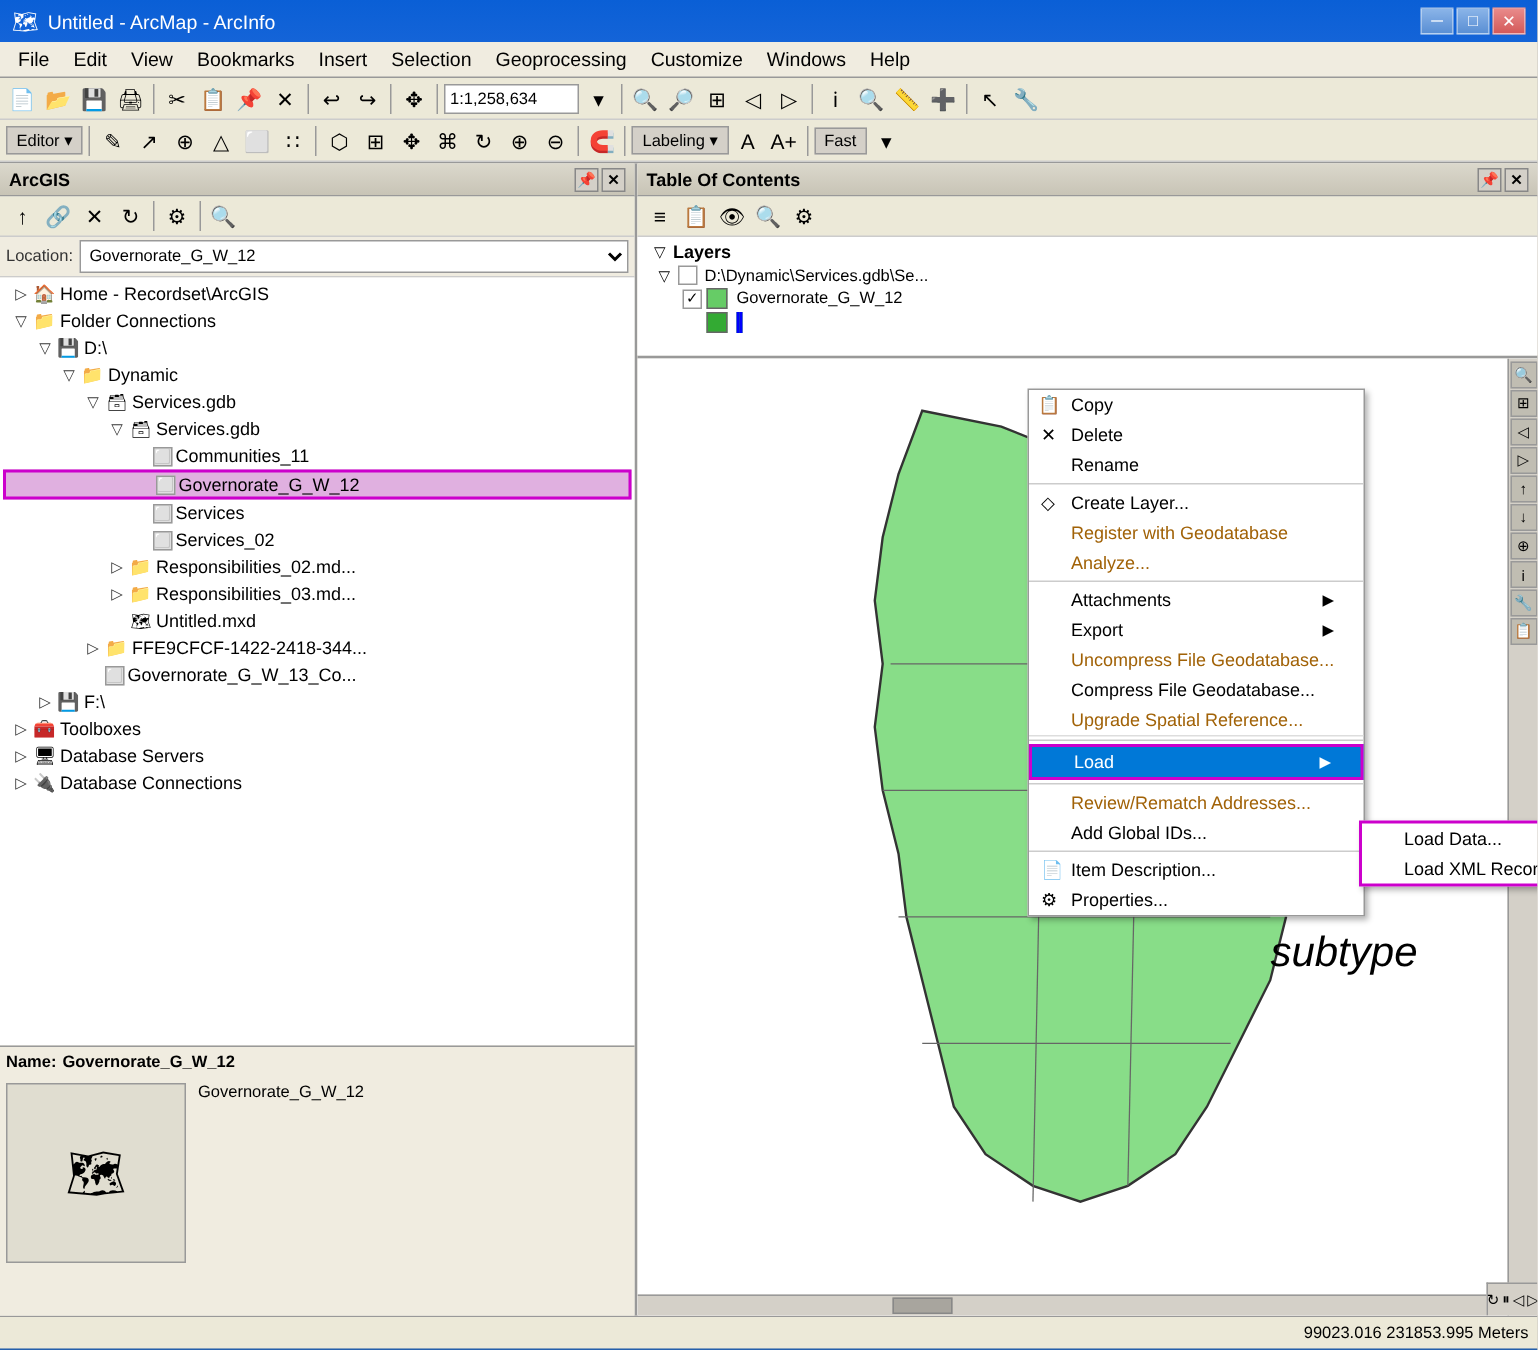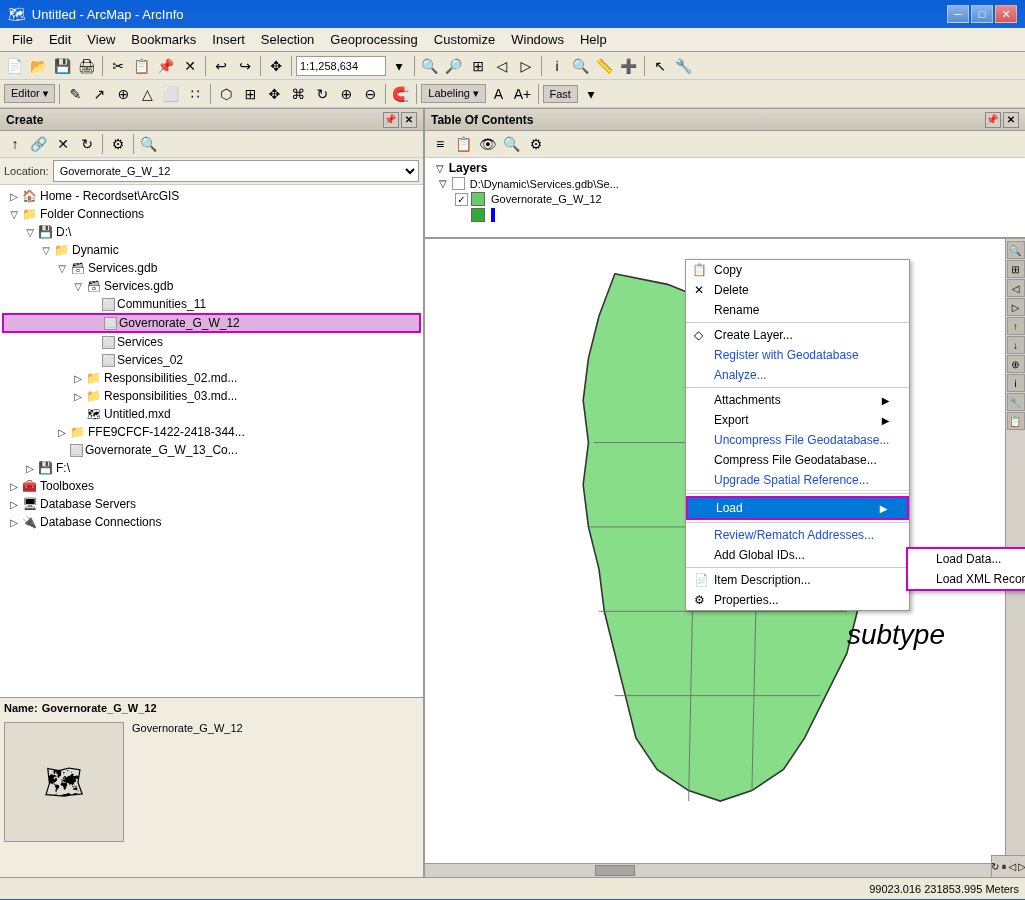--- a/index.html
+++ b/index.html
@@ -70,21 +70,21 @@
     .toc-item { display: flex; align-items: center; gap: 3px; padding: 1px 2px; cursor: pointer; }
     .checkbox { width: 13px; height: 13px; border: 1px solid #999; background: white; display: inline-flex; align-items: center; justify-content: center; font-size: 10px; }
     .layer-color-box { width: 14px; height: 14px; border: 1px solid #666; }
     
     
     .map-area { flex: 1; background: white; position: relative; overflow: hidden; }
     
     
     .context-menu { position: absolute; left: 260px; top: 330px; background: white; border: 1px solid #999; box-shadow: 2px 2px 4px rgba(0,0,0,0.3); z-index: 100; min-width: 220px; }
     .ctx-item { display: flex; align-items: center; padding: 3px 20px 3px 28px; cursor: pointer; white-space: nowrap; font-size: 12px; }
-    .ctx-item.disabled { color: #1d4ed8; cursor: default; }
+    .ctx-item.disabled { color: #a16207; cursor: default; }
     .ctx-sep { height: 1px; background: #ccc; margin: 2px 0; }
     .ctx-arrow { margin-left: auto; font-size: 10px; }
     
     
     .submenu { position: absolute; left: 221px; top: 320px; background: white; border: 2px solid #ff00ff; box-shadow: 2px 2px 4px rgba(0,0,0,0.3); z-index: 101; min-width: 220px; }
     
     
     .subtype-text { position: absolute; right: 60px; top: 390px; font-size: 28px; font-weight: normal; font-style: italic; color: #000; }
     
     
@@ -193,21 +193,21 @@
     <span class="editor-label">Fast</span>
     <span class="tb-btn">▾</span>
   </div>
 </div>
 
 <div class="main-area">
 
   <div class="catalog-panel">
     <div class="panel-header">
       <div class="panel-header-content">
-        <span class="panel-header-title">Create</span>
+        <span class="panel-header-title">ArcGIS</span>
         <div class="panel-header-btns">
           <span class="ph-btn">📌</span>
           <span class="ph-btn">✕</span>
         </div>
       </div>
     </div>
     <div class="catalog-toolbar">
       <span class="tb-btn">↑</span>
       <span class="tb-btn">🔗</span>
       <span class="tb-btn">✕</span>

